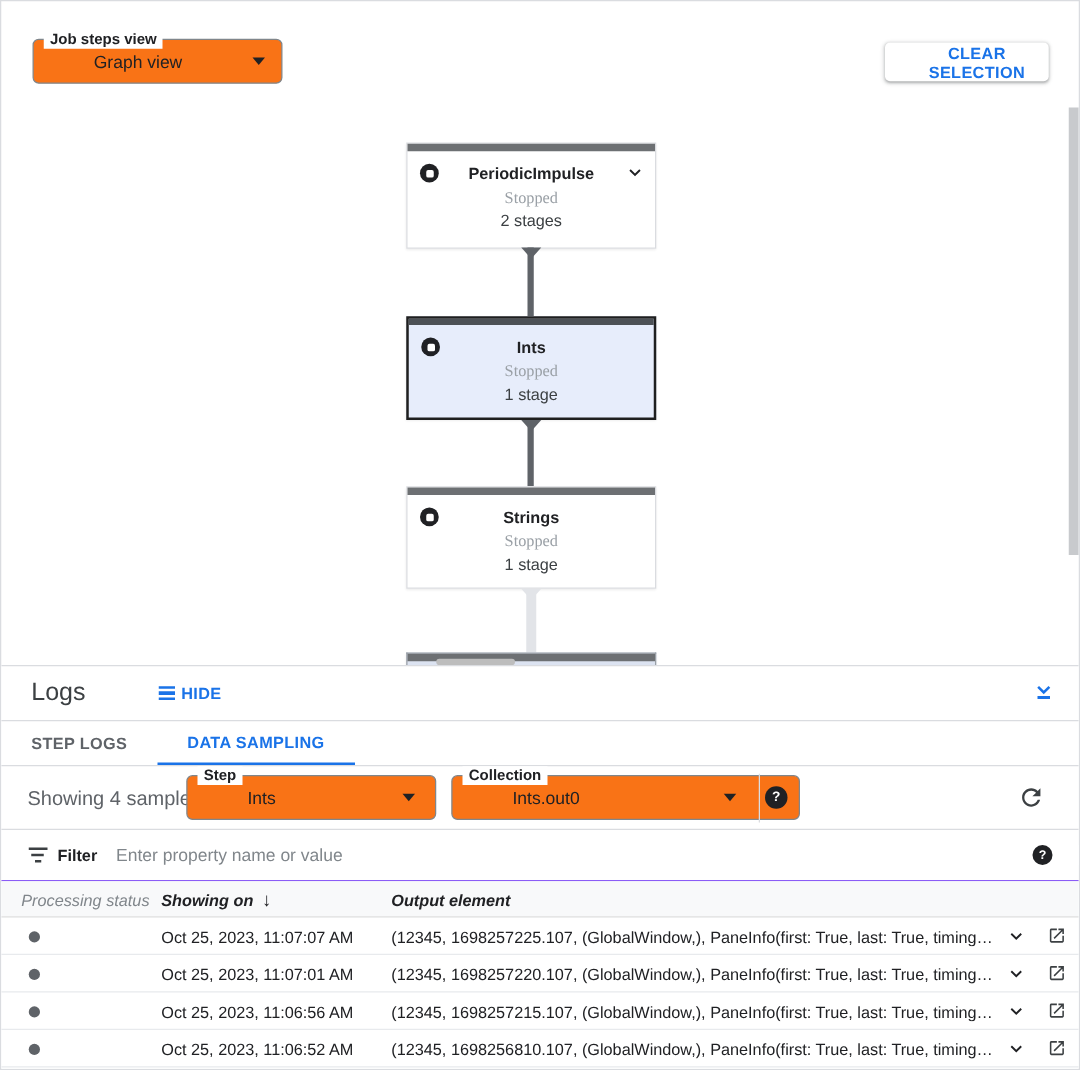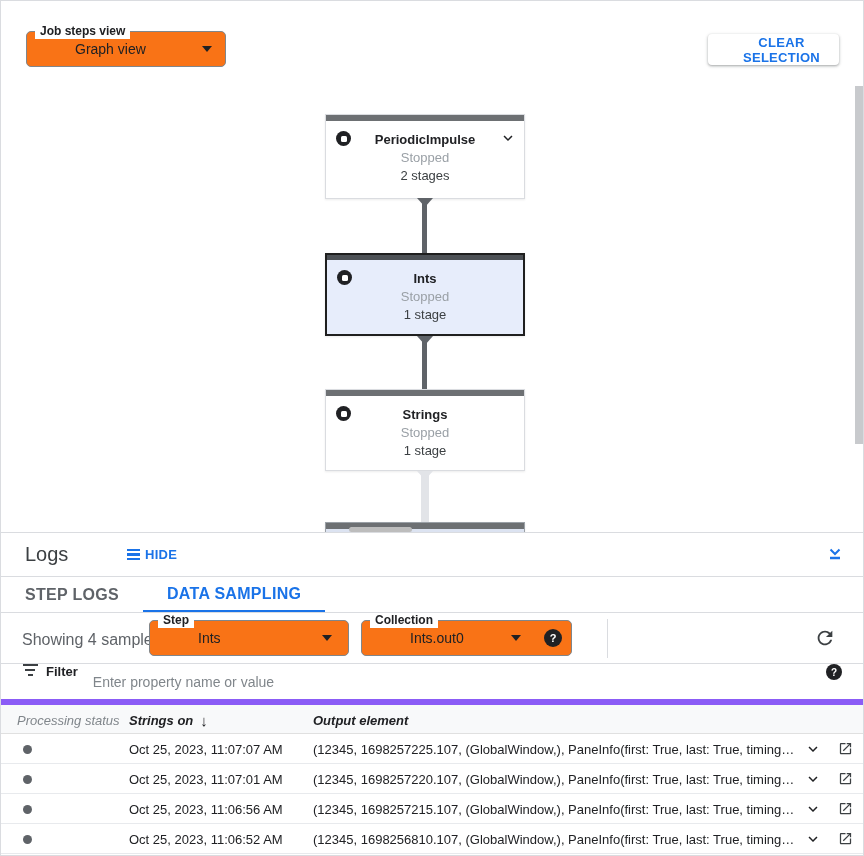--- a/index.html
+++ b/index.html
@@ -16,21 +16,21 @@
 
   
   .node { position:absolute; left:324px; width:200px; background:#fff; border:1px solid #dadce0; text-align:center; box-shadow:0 1px 2px rgba(0,0,0,.08); }
   .node .bar { height:6px; background:#6d7073; }
   .node-inner { padding-top:9px; }
   .node-title-row { position:relative; height:18px; line-height:18px; }
   .node-title { font-size:13px; font-weight:bold; color:#202124; }
   .stop-icon { position:absolute; left:10px; top:1px; width:15px; height:15px; border-radius:50%; background:#202124; }
   .stop-icon::after { content:""; position:absolute; left:4.5px; top:4.5px; width:6px; height:6px; background:#fff; border-radius:1.5px; }
   .node-chevron { position:absolute; right:7px; top:-1px; width:18px; height:18px; }
-  .node-status { font-size:13px; color:#9aa0a6; margin-top:2px; }
+  .node-status { font-size:13px; color:#9aa0a6; margin-top:2px;font-family:Liberation Serif, serif; }
   .node-stages { font-size:13px; color:#3c4043; margin-top:3px; }
   .node-1 { top:113px; height:85px; }
   .node-2 { top:252px; height:83px; background:#e7edfb; border:2px solid #1f1f1f; }
   .node-2 .bar { height:5px; background:#4d5156; }
   .node-3 { top:388px; height:82px; }
   .node-partial { top:521px; height:11px; border:1px solid #9aa0a6; border-bottom:none; background:#dce3f1; }
   .node-partial .bar { height:6px; }
   .edge-line { position:absolute; left:421px; width:5px; background:#5f6368; }
   .edge-arrow { position:absolute; left:416px; width:0; height:0; border-left:8px solid transparent; border-right:8px solid transparent; border-top:9px solid #5f6368; }
   .edge-line.light { left:420px; width:8px; background:#e2e4e8; border-radius:4px 4px 0 0; }
@@ -40,31 +40,31 @@
 
   
   .logs { position:absolute; left:0; right:0; top:531px; bottom:0; background:#fff; border-top:1px solid #dadce0; }
   .logs-header { height:44px; border-bottom:1px solid #dadce0; position:relative; }
   .logs-title { position:absolute; left:24px; top:10px; font-size:20px; color:#3c4043; }
   .hide-btn { position:absolute; left:126px; top:14px; display:flex; align-items:center; gap:5px; color:#1a73e8; font-size:13px; font-weight:bold; letter-spacing:.3px; cursor:pointer; }
   .hide-icon { display:flex; flex-direction:column; gap:2px; }
   .hide-icon i { display:block; width:13px; height:2.5px; background:#1a73e8; }
   .collapse-btn { position:absolute; right:19px; top:12px; width:18px; height:18px; cursor:pointer; }
   .tabs { height:36px; border-bottom:1px solid #dadce0; display:flex; }
-  .tab { padding:0 24px; display:flex; align-items:center; font-size:16px; font-weight:bold; letter-spacing:.3px; color:#5f6368; height:100%; cursor:pointer; }
+  .tab { padding:0 24px; display:flex; align-items:center; font-size:13px; font-weight:bold; letter-spacing:.3px; color:#5f6368; height:100%; cursor:pointer; }
   .tab.active { color:#1a73e8; border-bottom:2px solid #1a73e8; }
   .controls { height:51px; border-bottom:1px solid #dadce0; position:relative; }
   .showing { position:absolute; left:21px; top:18px; font-size:16px; color:#5f6368; }
   .step-select { left:148px; top:7px; width:200px; height:36px; }
-  .collection-select { left:360px; top:7px; width:211px; height:36px; }
+  .collection-select { left:360px; top:7px; width:279px; height:36px; }
   .help-badge { width:18px; height:18px; border-radius:50%; background:#202124; color:#fff; font-size:11px; font-weight:bold; display:flex; align-items:center; justify-content:center; cursor:pointer; }
   .collection-help { position:absolute; right:9px; top:50%; margin-top:-9px; }
   .controls-divider { position:absolute; left:606px; top:6px; width:1px; height:39px; background:#dadce0; }
   .refresh-btn { position:absolute; left:813px; top:14px; width:22px; height:22px; cursor:pointer; }
-  .filter-row { height:41px; border-bottom:6px solid #8b5cf6; display:flex; position:relative; }
+  .filter-row { height:41px; border-bottom:1px solid #8b5cf6; display:flex; align-items:center; position:relative; }
   .filter-icon { margin-left:21px; display:flex; flex-direction:column; align-items:center; gap:3px; width:16px; }
   .filter-icon i { display:block; height:2px; background:#3c4043; }
   .filter-icon i:nth-child(1){ width:15px; } .filter-icon i:nth-child(2){ width:10px; } .filter-icon i:nth-child(3){ width:5px; }
   .filter-label { margin-left:8px; font-size:13px; font-weight:bold; color:#202124; }
   .filter-input { margin-left:15px; border:none; outline:none; flex:1; font-family:"Liberation Sans",sans-serif; font-size:14px; color:#202124; }
   .filter-input::placeholder { color:#80868b; }
   .filter-help { position:absolute; right:21px; width:16px; height:16px; font-size:10px; }
   .thead { height:29px; background:#f8f9fa; border-bottom:1px solid #e0e0e0; position:relative; font-size:13px;font-style:italic; }
   .th-status { position:absolute; left:16px; top:8px; color:#80868b; }
   .th-created { position:absolute; left:128px; top:8px; color:#202124; font-weight:bold; display:flex; align-items:center; gap:7px; cursor:pointer; }
@@ -200,21 +200,21 @@
           <i></i>
         </span>
       <span class="filter-label">Filter</span>
       <input class="filter-input" type="text" placeholder="Enter property name or value" style="">
       <span class="help-badge filter-help">?</span>
     </div>
 
     <div class="thead">
       <span class="th-status">Processing status</span>
       <span class="th-created">
-        <span>Strings on</span>
+        <span>Showing on</span>
         <span class="sort-arrow">↓</span>
       </span>
       <span class="th-output">Output element</span>
     </div>
 
     <div class="trow">
       <span class="row-dot"></span>
       <span class="row-created">Oct 25, 2023, 11:07:07 AM</span>
       <span class="row-output">(12345, 1698257225.107, (GlobalWindow,), PaneInfo(first: True, last: True, timing…</span>
       <svg class="row-chevron" viewBox="0 0 24 24">

